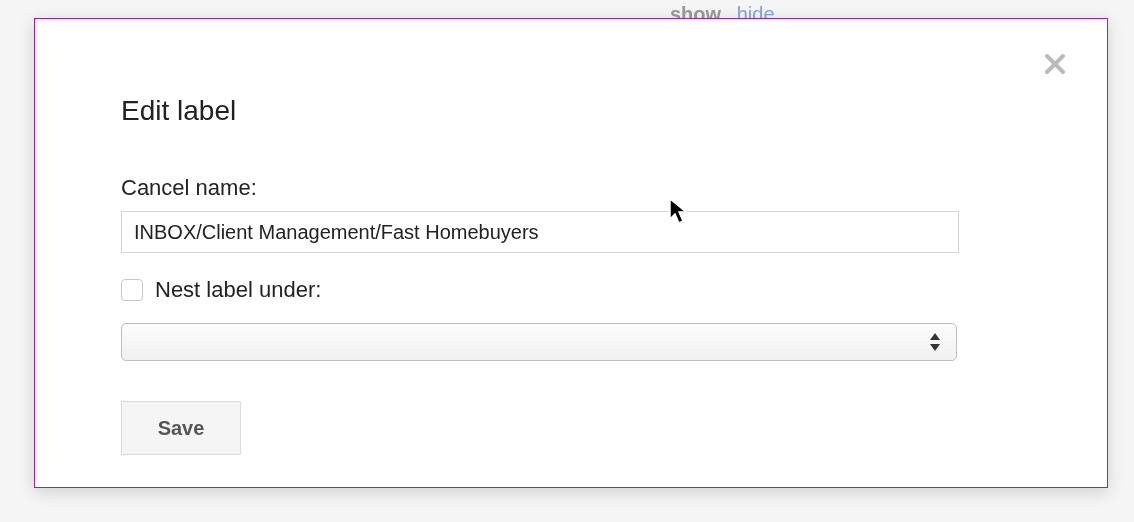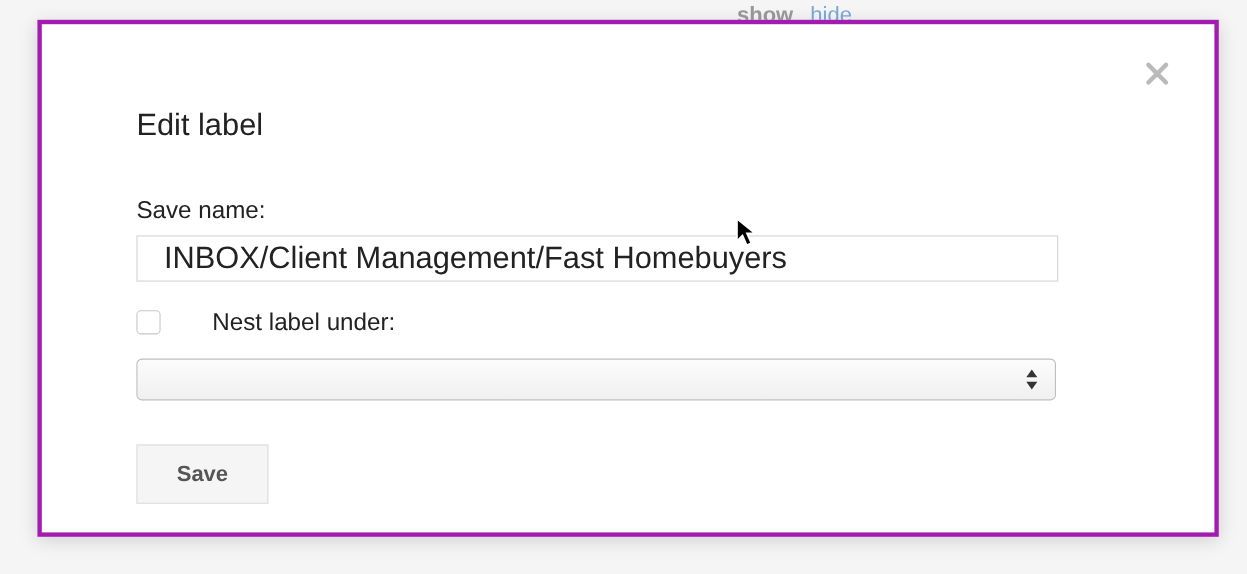--- a/index.html
+++ b/index.html
@@ -28,21 +28,21 @@
       margin-left: 10px;
       font-weight: normal;
     }
     .dialog {
       position: absolute;
       top: 18px;
       left: 34px;
       width: 1074px;
       height: 470px;
       background: #fff;
-      border: 4px solid #a21caf;
+      border: 1px solid #a21caf;
       box-shadow: 0 4px 16px rgba(0,0,0,0.15);
       padding: 0;
     }
     .close-btn {
       position: absolute;
       top: 32px;
       right: 38px;
       width: 28px;
       height: 28px;
       cursor: pointer;
@@ -65,22 +65,22 @@
     .field-label {
       font-size: 22px;
       color: #222;
       margin-bottom: 10px;
       display: block;
     }
     .text-input {
       width: 838px;
       height: 42px;
       border: 1px solid #d4d4d4;
-      padding: 4px 24px;
-      font-size: 28px;
+      padding: 4px 12px;
+      font-size: 20px;
       color: #222;
       font-family: Arial, Helvetica, sans-serif;
       margin-bottom: 24px;
       outline: none;
     }
     .checkbox-row {
       display: flex;
       align-items: center;
       margin-bottom: 20px;
     }
@@ -90,21 +90,20 @@
       border: 1px solid #c8c8c8;
       border-radius: 4px;
       background: #fff;
       margin-right: 12px;
       cursor: pointer;
       display: inline-block;
     }
     .checkbox-label {
       font-size: 22px;
       color: #222;
-      margin-left: 35px;
     }
     .select-wrap {
       position: relative;
       width: 836px;
       margin-bottom: 40px;
     }
     .select-box {
       width: 100%;
       height: 38px;
       border: 1px solid #bdbdbd;
@@ -165,21 +164,21 @@
       <svg width="24" height="24" viewBox="0 0 24 24">
         <line x1="4" y1="4" x2="20" y2="20" stroke="#bababa" stroke-width="4" stroke-linecap="round"></line>
         <line x1="20" y1="4" x2="4" y2="20" stroke="#bababa" stroke-width="4" stroke-linecap="round"></line>
       </svg>
     </span>
   </div>
 
   <div class="dialog-content">
     <h1 class="dialog-title">Edit label</h1>
 
-    <label class="field-label">Save name:</label>
+    <label class="field-label">Cancel name:</label>
     <input type="text" class="text-input" value="INBOX/Client Management/Fast Homebuyers" style="">
 
     <div class="checkbox-row">
       <span class="checkbox-box"></span>
       <span class="checkbox-label">Nest label under:</span>
     </div>
 
     <div class="select-wrap">
       <div class="select-box">
         <span></span>

